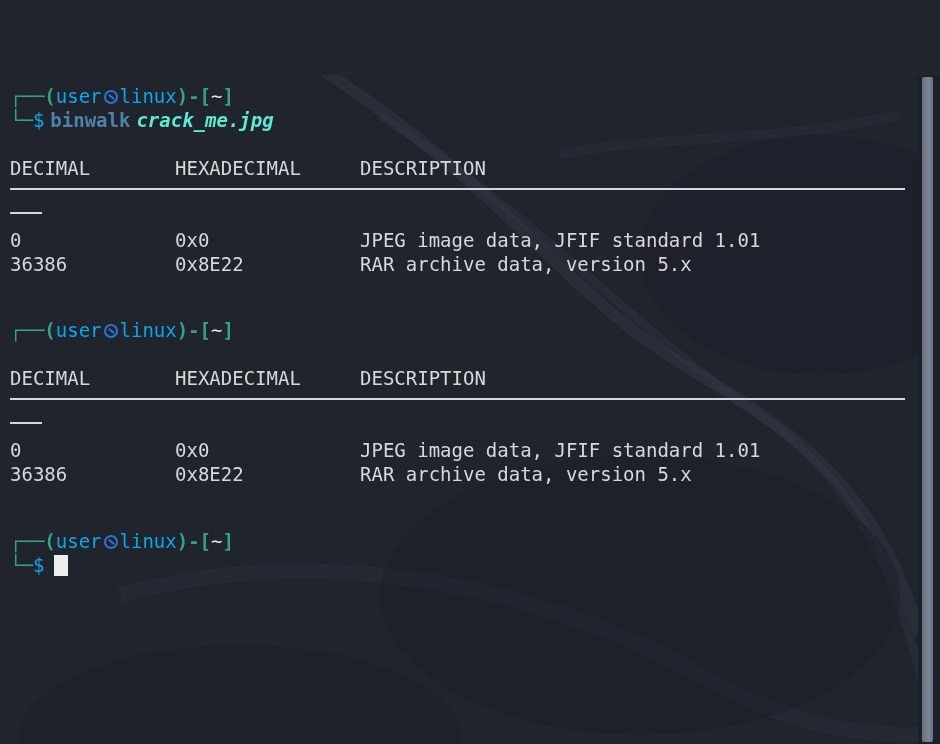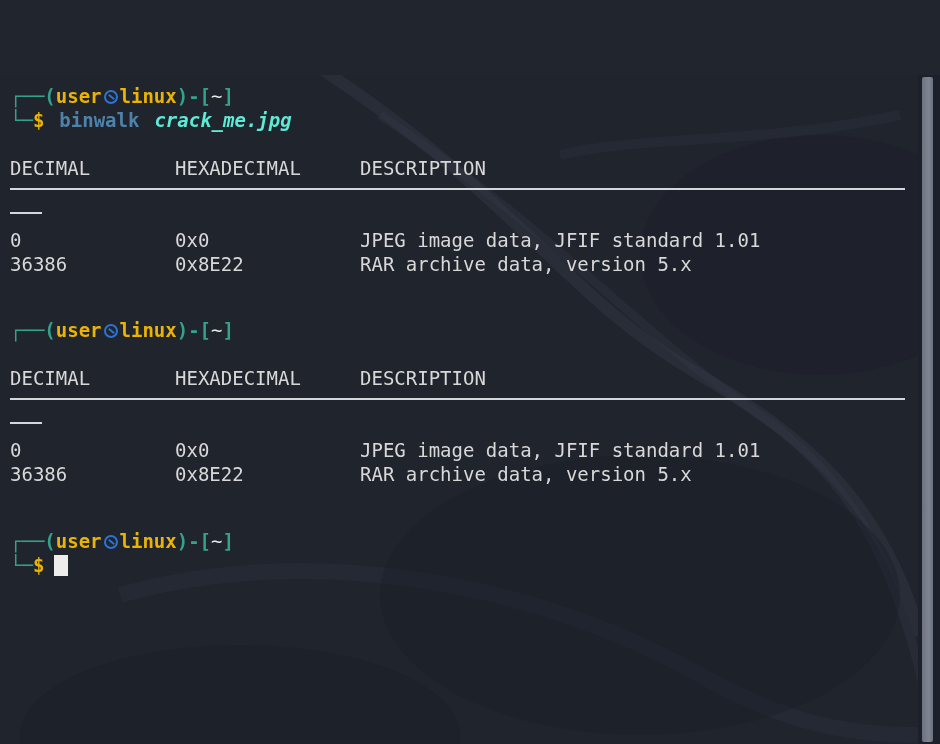--- a/index.html
+++ b/index.html
@@ -57,25 +57,25 @@
     background:#20242d; overflow:hidden;
   }
   .watermark { position:absolute; inset:0; }
   .content {
     position:absolute; inset:0; padding:9px 0 0 10px;
     font-family:"DejaVu Sans Mono", monospace;
     font-size:19px; line-height:24px; color:#d8d8d8; z-index:2;
   }
   .tl { height:24px; white-space:pre; }
   .teal  { color:#35a18b; font-weight:700; }
-  .blue  { color:#eab308; font-weight:700; }
+  .blue  { color:#0ea5e9; font-weight:400; }
   .cmd   { color:#4e82aa; font-weight:600; }
   .white { color:#e9e9e9; }
   .bright{ color:#5eead4; font-weight:700;font-style:italic; }
-  .gap1 { margin-left:15px; }
+  .gap1 { margin-left:6px; }
   .kali-at {
     display:inline-block; width:14px; height:14px; border:2px solid #2d72d4;
     border-radius:50%; margin:0 2px; position:relative; top:1px;
   }
   .kali-at::after {
     content:""; position:absolute; left:2px; top:4px; width:7px; height:2px;
     background:#2d72d4; transform:rotate(40deg);
   }
   .c1 { display:inline-block; width:165px; }
   .c2 { display:inline-block; width:185px; }

